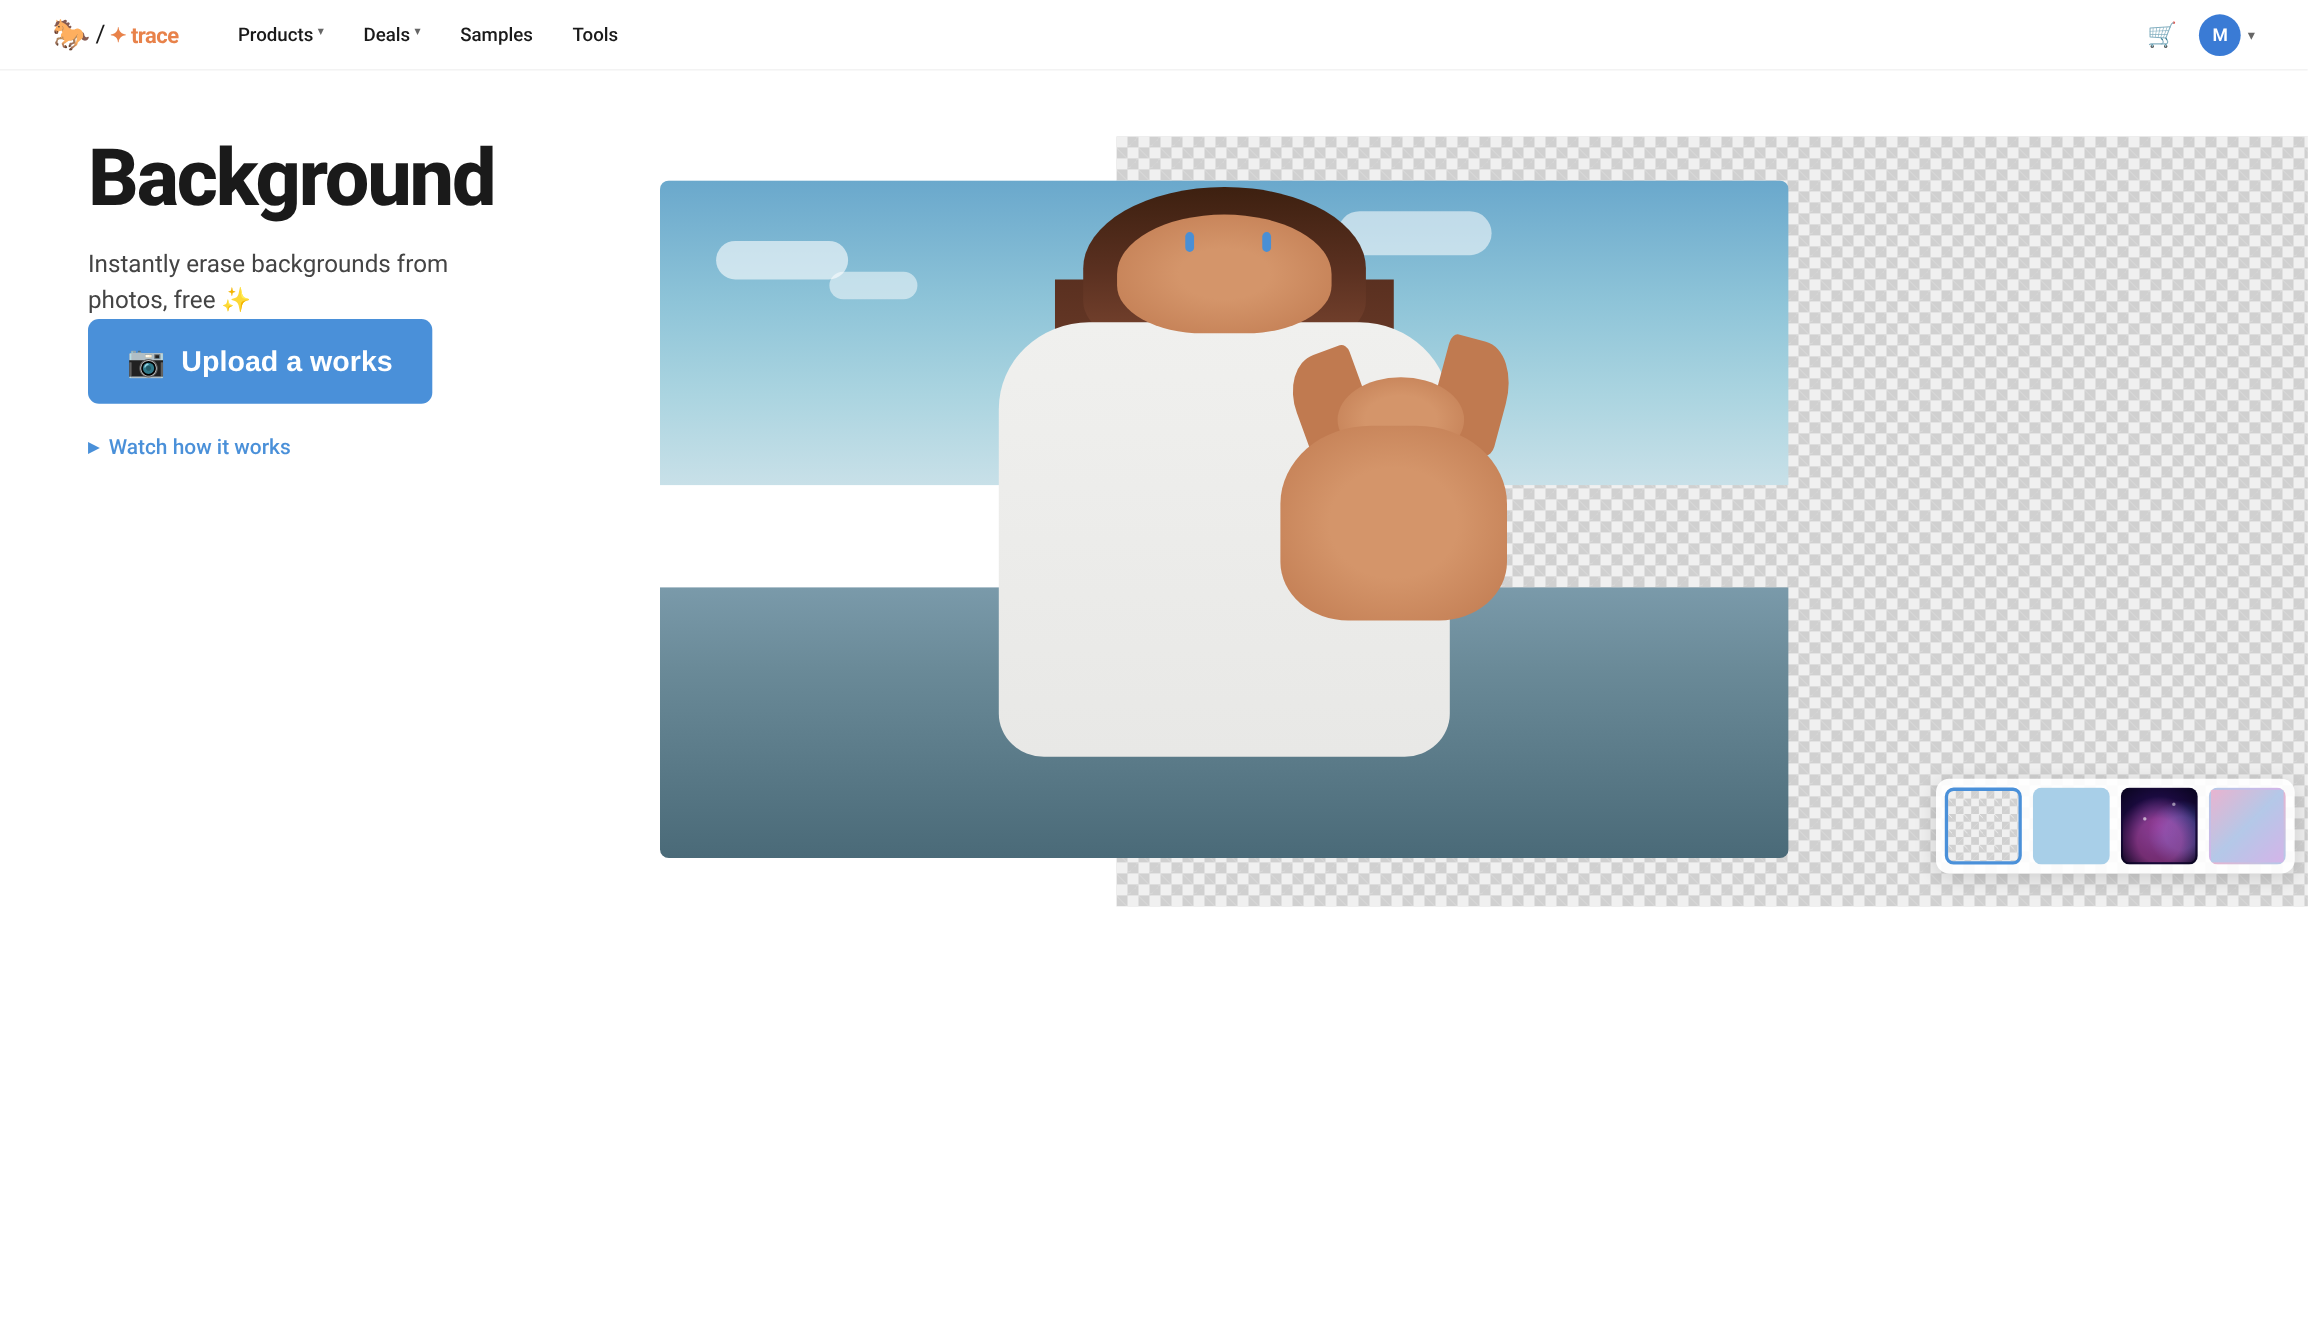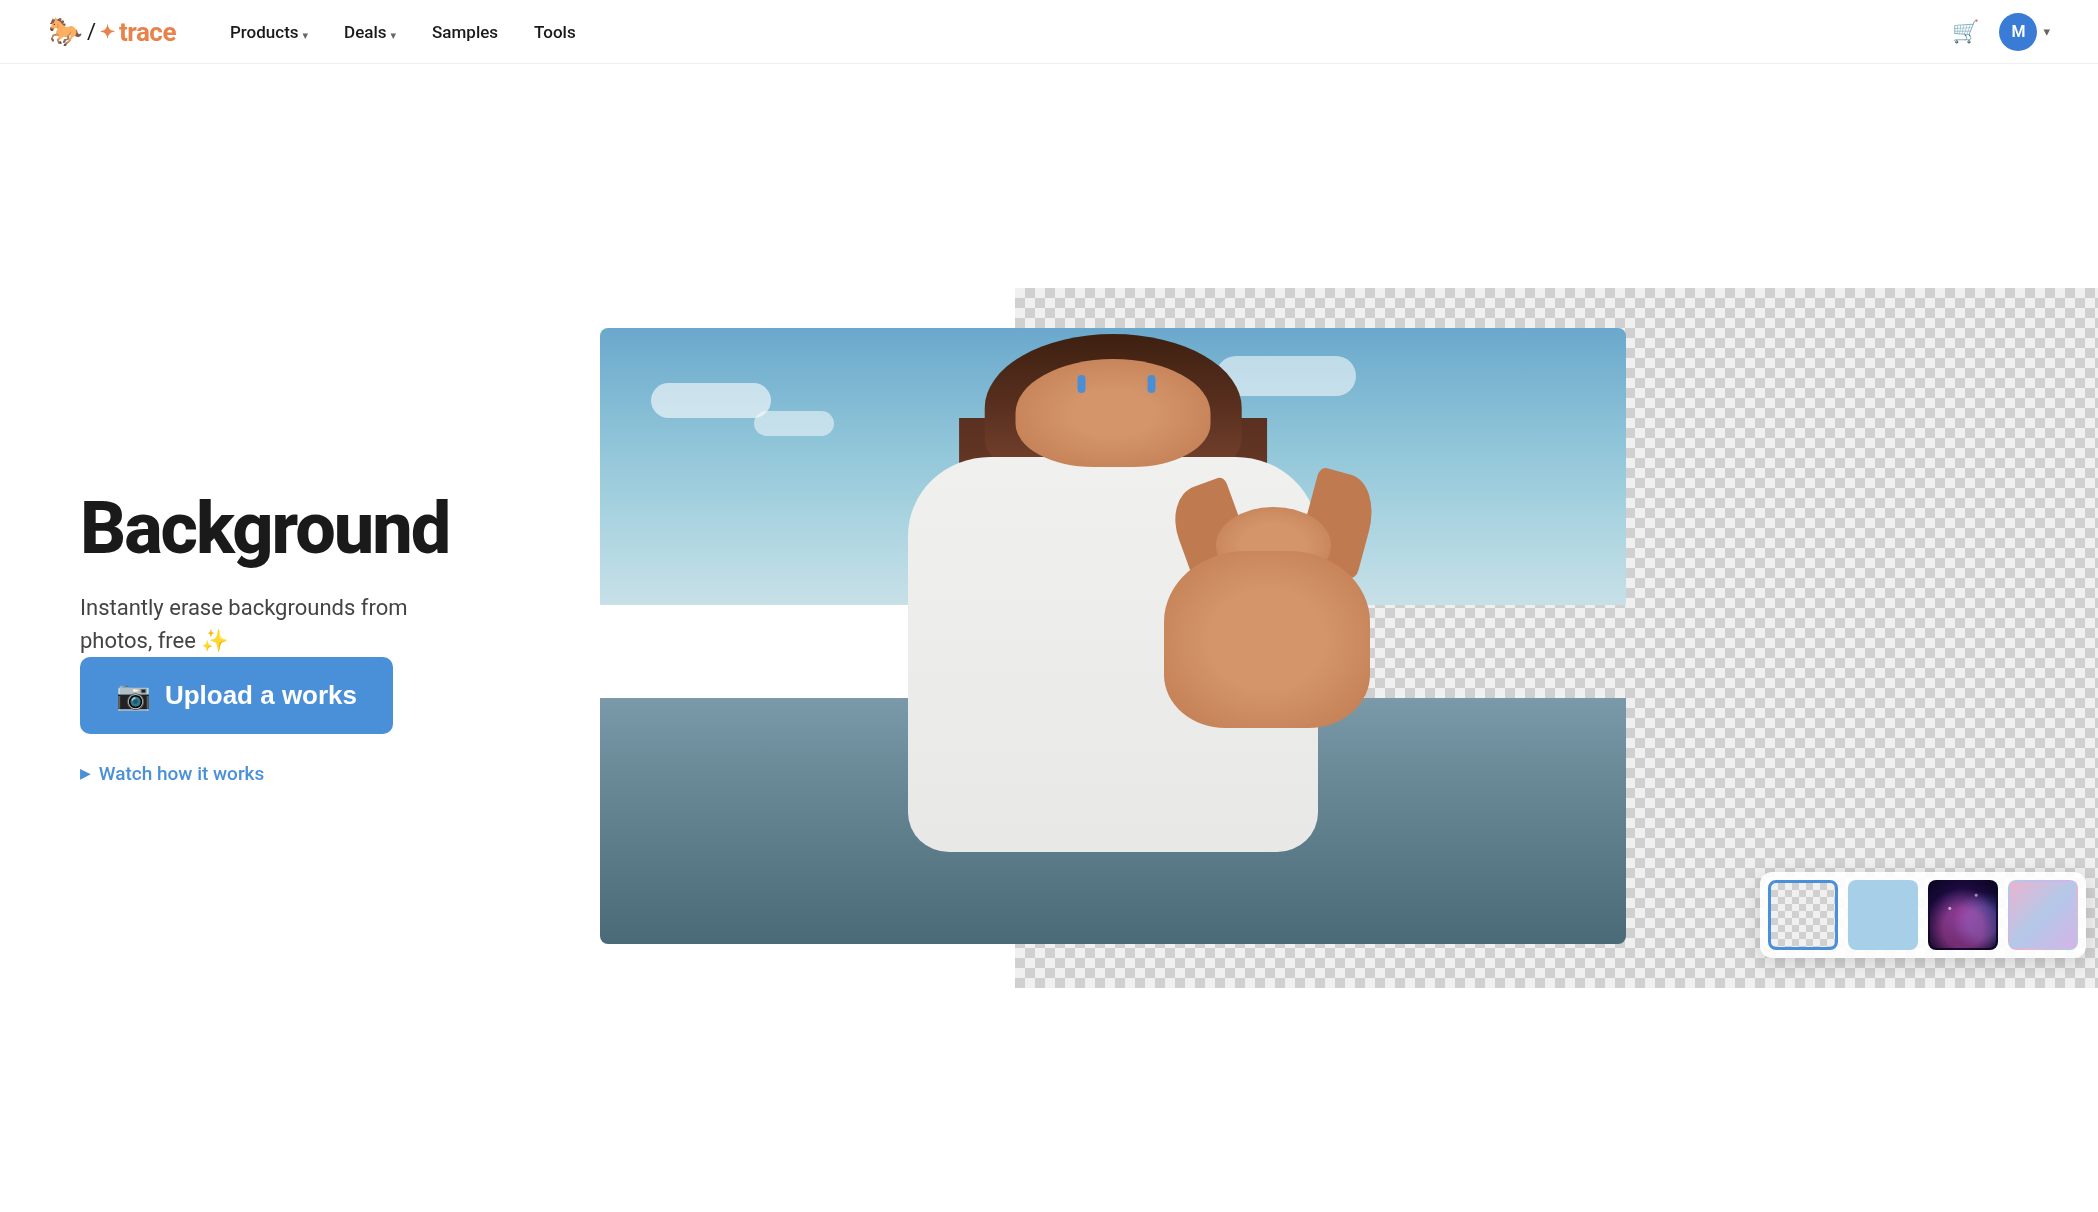--- a/index.html
+++ b/index.html
@@ -31,41 +31,41 @@
       text-decoration: none;
       margin-right: 40px;
     }
 
     .logo-icon {
       font-size: 28px;
       color: #1a1a1a;
     }
 
     .logo-text {
-      font-size: 26px;
+      font-size: 20px;
       font-weight: 700;
       color: #e8824a;
       letter-spacing: -0.5px;
     }
 
     .logo-slash {
       color: #1a1a1a;
       font-size: 22px;
     }
 
     .nav-links {
       display: flex;
       align-items: center;
       gap: 8px;
       flex: 1;
     }
 
     .nav-item {
       display: flex;
-      align-items: flex-end;
+      align-items: flex-start;
       gap: 4px;
       padding: 8px 14px;
       font-size: 17px;
       font-weight: 500;
       color: #1a1a1a;
       cursor: pointer;
       border-radius: 6px;
       text-decoration: none;
     }
 
@@ -109,21 +109,21 @@
 
     .user-area {
       display: flex;
       align-items: center;
       gap: 6px;
     }
 
     
     .hero {
       display: flex;
-      align-items: center;
+      align-items: flex-start;
       min-height: calc(100vh - 64px);
       padding: 60px 32px 60px 80px;
       position: relative;
       overflow: hidden;
     }
 
     .hero-left {
       flex: 0 0 480px;
       z-index: 2;
     }

